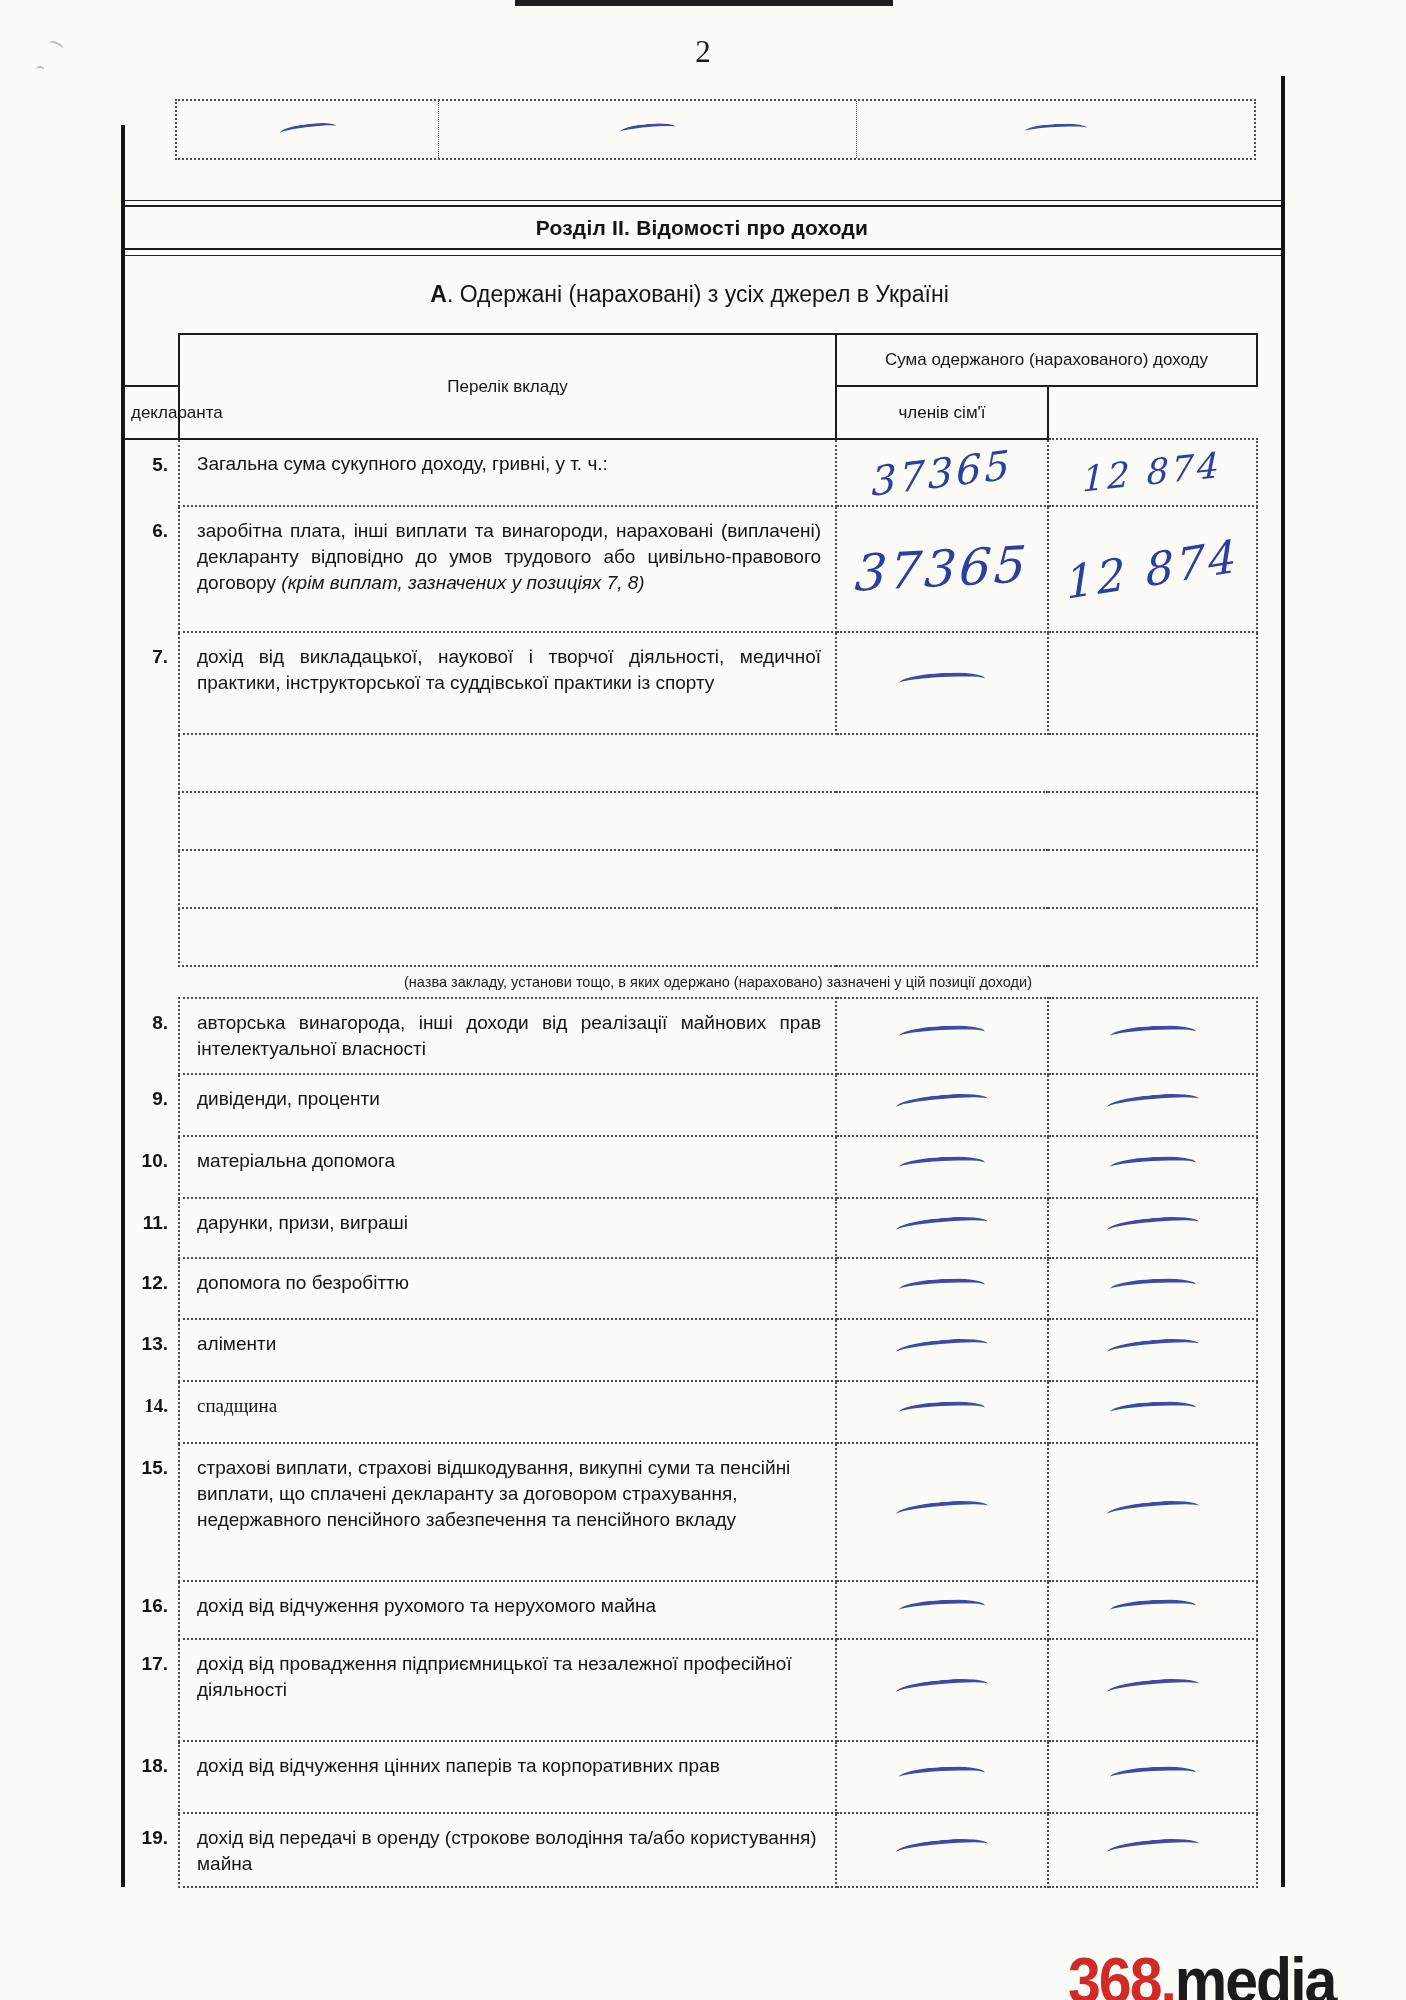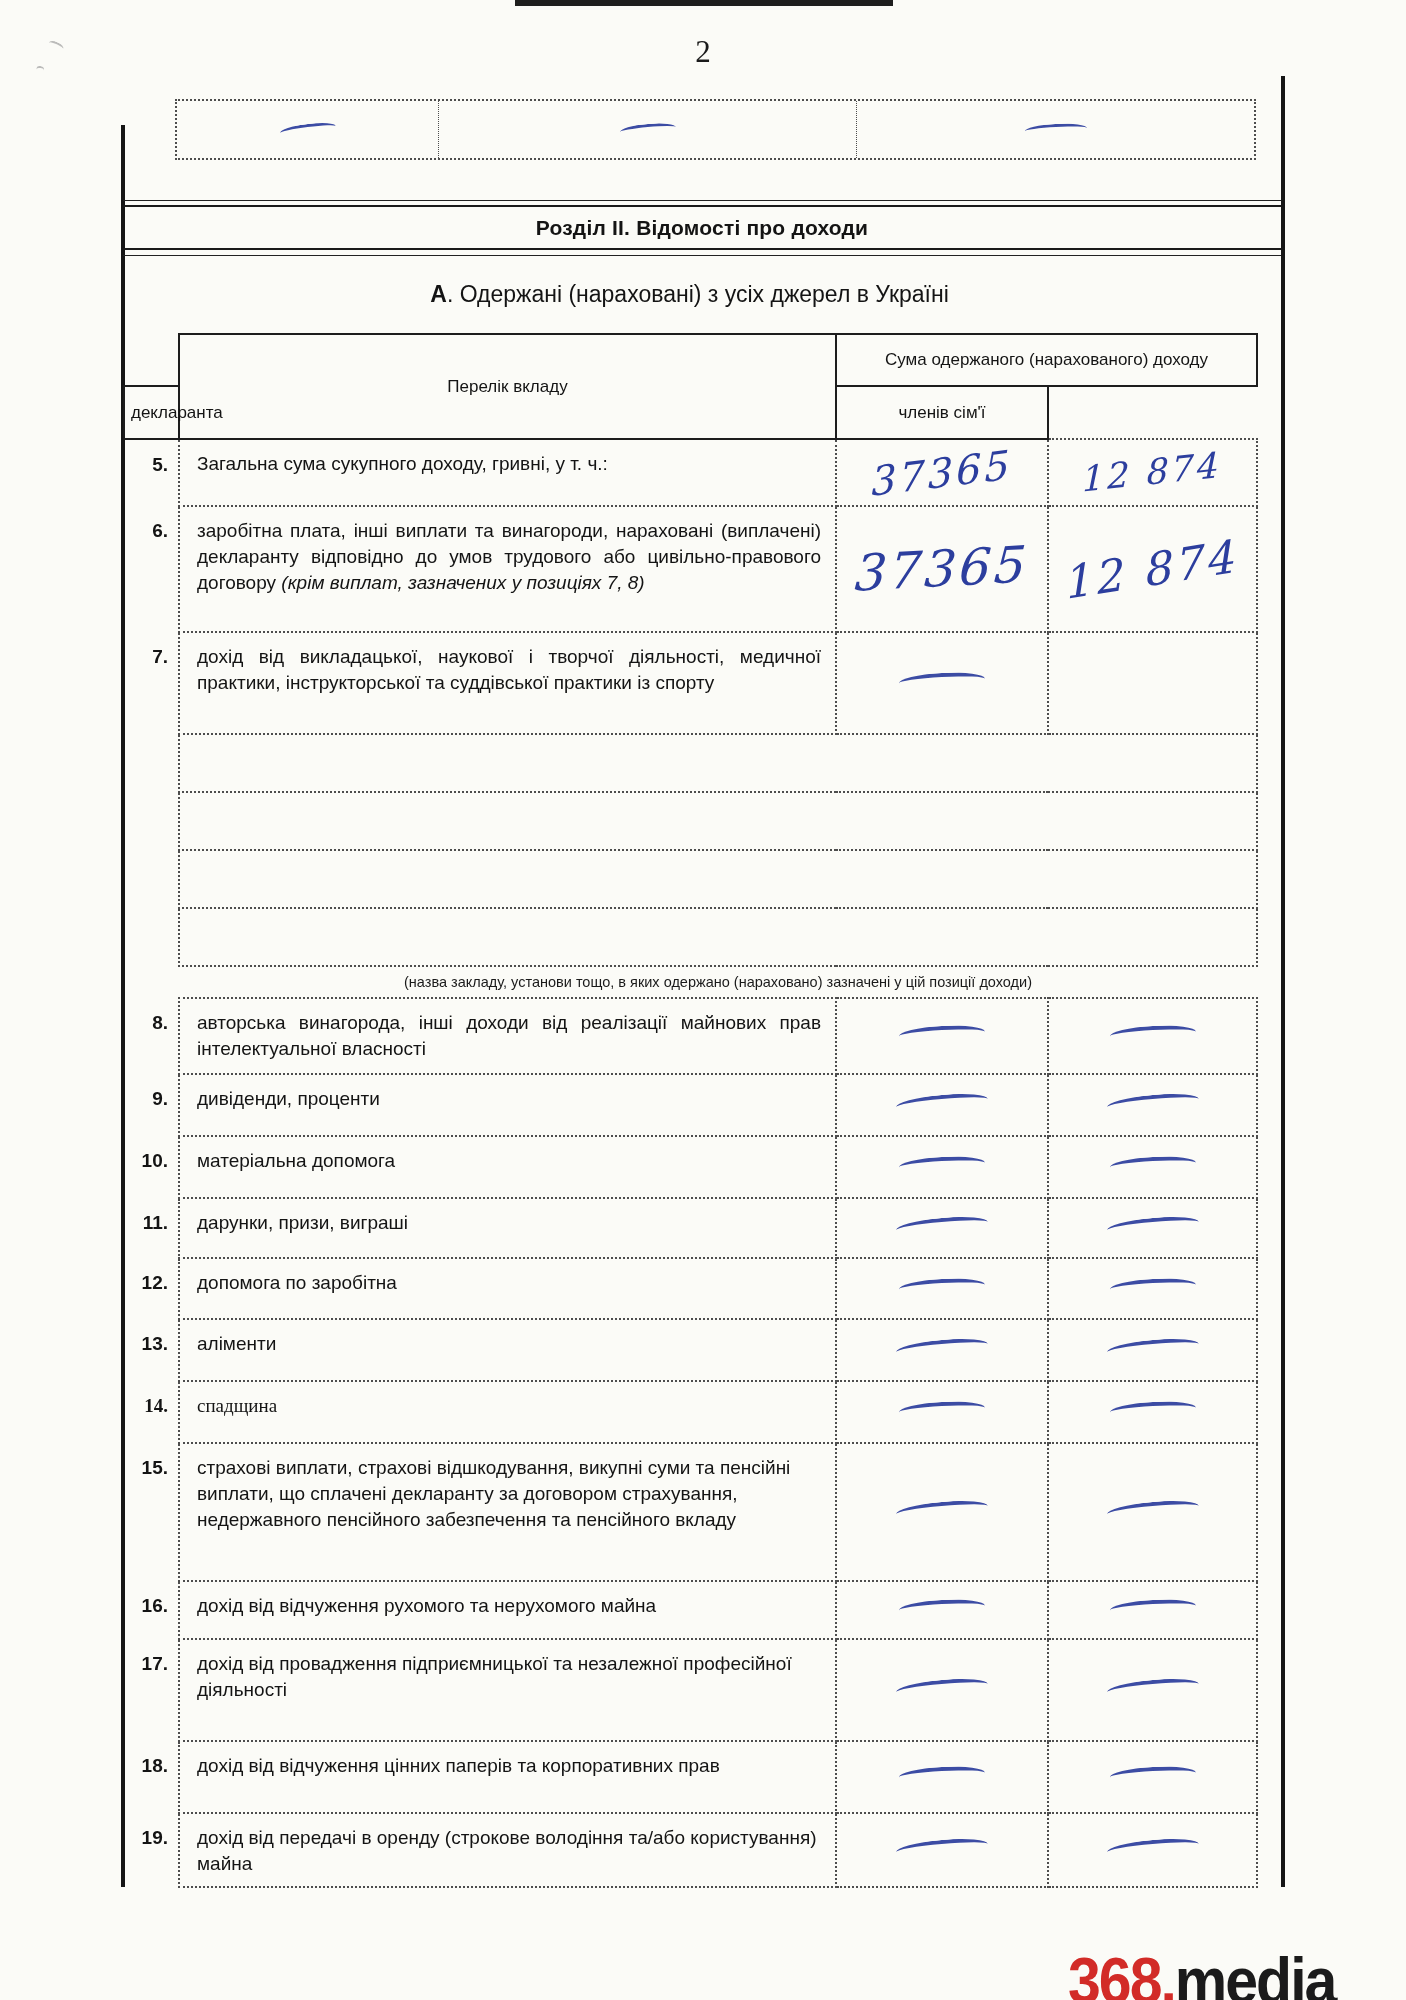--- a/index.html
+++ b/index.html
@@ -179,21 +179,21 @@
           <td class="amt-cell"><span class="dash"></span></td>
         </tr>
         <tr style="height: 60px;">
           <td class="num-cell">11.</td>
           <td class="desc-cell">дарунки, призи, виграші</td>
           <td class="amt-cell"><span class="dash"></span></td>
           <td class="amt-cell"><span class="dash"></span></td>
         </tr>
         <tr style="height: 61px;">
           <td class="num-cell">12.</td>
-          <td class="desc-cell">допомога по заробітна</td>
+          <td class="desc-cell">допомога по безробіттю</td>
           <td class="amt-cell"><span class="dash"></span></td>
           <td class="amt-cell"><span class="dash"></span></td>
         </tr>
         <tr style="height: 62px;">
           <td class="num-cell">13.</td>
           <td class="desc-cell">аліменти</td>
           <td class="amt-cell"><span class="dash"></span></td>
           <td class="amt-cell"><span class="dash"></span></td>
         </tr>
         <tr style="height: 62px; font-family: Liberation Serif, serif;">

